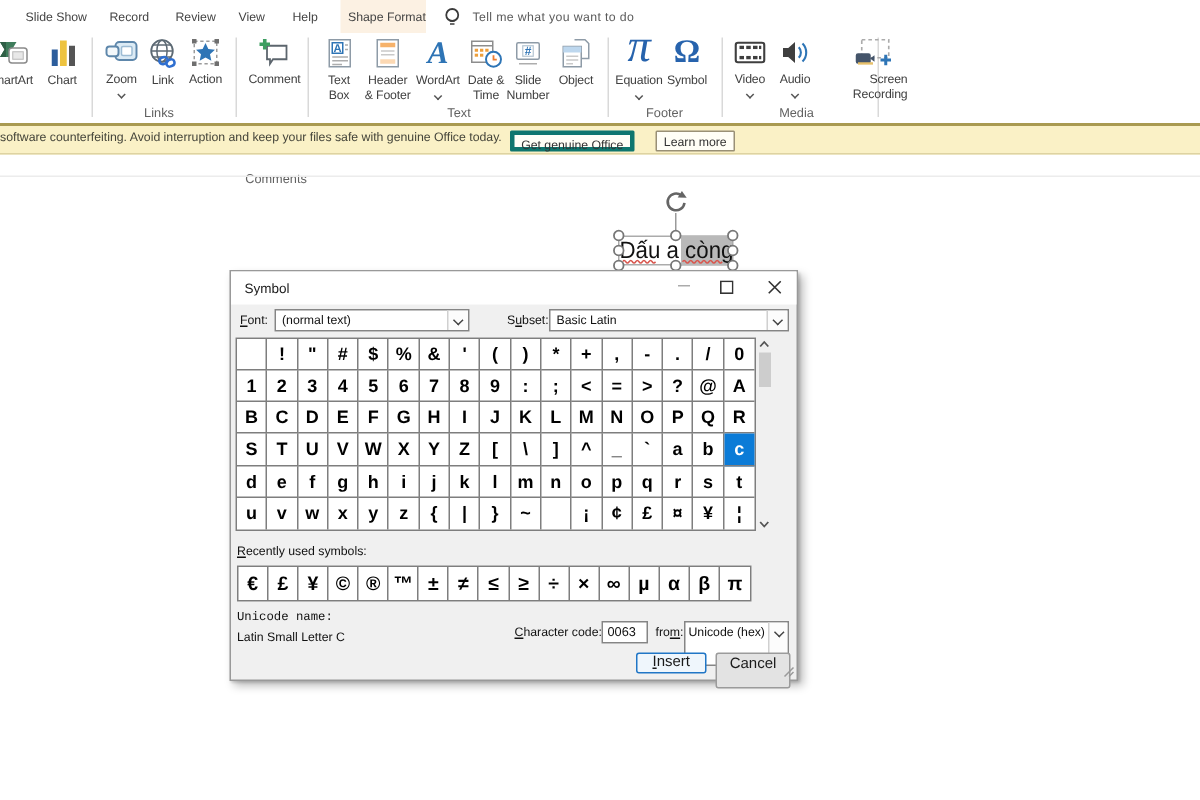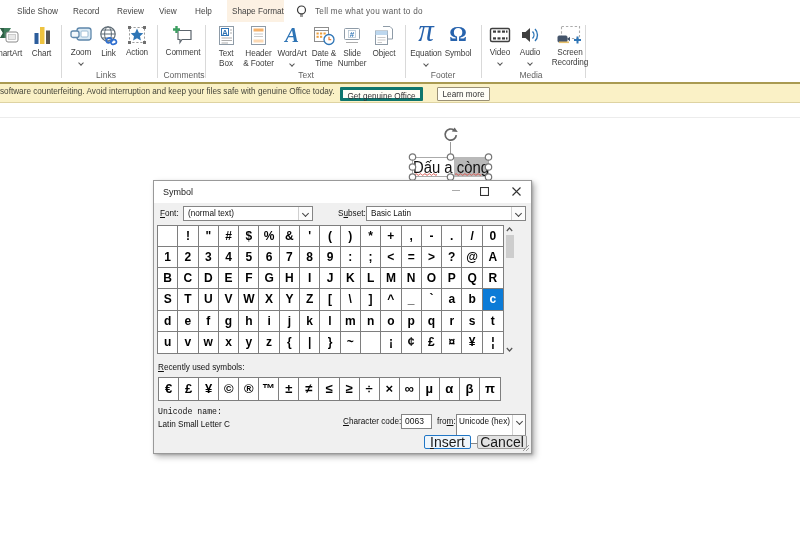--- a/index.html
+++ b/index.html
@@ -22,21 +22,21 @@
 .combo{position:absolute;background:#fff;border:1px solid #858585;font-size:8.2px;color:#111;line-height:13px;padding-left:4px;white-space:nowrap;overflow:hidden;}
 .combo .arr{position:absolute;right:0;top:0;bottom:0;width:14px;background:#fcfcfc;border-left:1px solid #d0d0d0;}
 .combo .arr:after{content:"";position:absolute;left:4px;top:4px;width:4px;height:4px;border-right:1.2px solid #444;border-bottom:1.2px solid #444;transform:rotate(45deg);}
 #grid{position:absolute;left:3px;top:44px;width:347px;height:129px;background:#fff;border:1px solid #7e7e7e;display:grid;grid-template-columns:repeat(17,1fr);grid-template-rows:repeat(6,1fr);}
 .gc{border-right:1px solid #7e7e7e;border-bottom:1px solid #7e7e7e;font-size:12px;font-weight:600;color:#000;text-align:center;line-height:20px;overflow:hidden;}
 .gc:nth-child(17n){border-right:none;}
 #grid .gc:nth-child(n+86){border-bottom:none;}
 .gc.sel{background:#0b7bd7;color:#fff;}
 #recent{position:absolute;left:4px;top:196px;width:343px;height:24px;background:#fff;border:1px solid #7e7e7e;display:grid;grid-template-columns:repeat(17,1fr);}
 #recent .gc{line-height:22px;border-bottom:none;font-size:13px;}
-.btn{position:absolute;font-size:14px;color:#1a1a1a;text-align:center;background:#e3e3e3;border:1px solid #9b9b9b;border-radius:2px;}
+.btn{position:absolute;font-size:10px;color:#1a1a1a;text-align:center;background:#e3e3e3;border:1px solid #9b9b9b;border-radius:2px;}
 .btn span{display:block;transform:translateZ(0);}
 </style>
 </head>
 <body>
 <div id="page">
 
 <div class="abs" style="left:227px;top:0;width:57px;height:22px;background:#fcf1e3;"></div>
 <span class="tab" style="left:17px;">Slide Show</span>
 <span class="tab" style="left:73px;">Record</span>
 <span class="tab" style="left:117px;">Review</span>
@@ -49,21 +49,21 @@
 </svg>
 <span class="tab" style="left:315px;color:#5a5a5a;letter-spacing:0.25px;">Tell me what you want to do</span>
 
 <div class="sep" style="left:61px;"></div>
 <div class="sep" style="left:157px;"></div>
 <div class="sep" style="left:205px;"></div>
 <div class="sep" style="left:405px;"></div>
 <div class="sep" style="left:481px;"></div>
 <div class="sep" style="left:585px;"></div>
 <div class="glabel" style="left:106px;">Links</div>
-<div class="glabel" style="left:184px;">Comments</div>
+<div class="glabel" style="left:184px;margin-top:44px;">Comments</div>
 <div class="glabel" style="left:306px;">Text</div>
 <div class="glabel" style="left:443px;">Footer</div>
 <div class="glabel" style="left:531px;">Media</div>
 
 <div class="rb" style="left:-16px;width:50px;">
 <svg class="ic" width="22" height="21" viewBox="0 0 22 21">
  <path d="M2 3 L13 3 L10 8 L13 13 L2 13 L5 8 Z" fill="#3e7c5b"></path>
  <path d="M2 3 L6 3 L6 13 L2 13 L5 8 Z" fill="#2f5f46"></path>
  <rect x="8" y="7" width="12" height="10" rx="2" fill="#fff" stroke="#8a8a8a"></rect>
  <rect x="10.5" y="9.5" width="7" height="5" fill="#e8e8e8" stroke="#bbb" stroke-width="0.7"></rect>
@@ -202,21 +202,21 @@
 </svg>
 Video<br><span class="caret" style="margin-top:3px;"></span></div>
 
 <div class="rb" style="left:515px;width:30px;">
 <svg class="ic" width="22" height="20" viewBox="0 0 22 20">
  <path d="M3 7 L6.5 7 L11 3 L11 17 L6.5 13 L3 13 Z" fill="#3f3f3f"></path>
  <path d="M13.5 6.5 a5 5 0 0 1 0 7 M16 4 a8.5 8.5 0 0 1 0 12" fill="none" stroke="#2e75b6" stroke-width="1.4"></path>
 </svg>
 Audio<br><span class="caret" style="margin-top:3px;"></span></div>
 
-<div class="rb" style="left:548px;width:44px;">
+<div class="rb" style="left:561px;width:44px;text-align:right;">
 <svg class="ic" width="26" height="20" viewBox="0 0 26 20">
  <rect x="4.5" y="1.5" width="18" height="12" fill="none" stroke="#ababab" stroke-width="1.1" stroke-dasharray="2.4 2"></rect>
  <rect x="1" y="11" width="9" height="6" rx="1" fill="#44546a" stroke="#44546a"></rect>
  <path d="M10 14 L13 11.8 L13 16.2 Z" fill="#44546a"></path>
  <rect x="2" y="16.5" width="10" height="1.6" fill="#e7c06a"></rect>
  <path d="M20.5 11.5 L20.5 18.5 M17 15 L24 15" stroke="#2e75b6" stroke-width="2"></path>
 </svg>
 Screen<br>Recording</div>
 
 <div class="abs" style="left:0;top:82px;width:800px;height:21px;background:#faf1c6;border-top:2px solid #a99a51;border-bottom:1px solid #ded3a2;"></div>
@@ -407,21 +407,21 @@
   <div class="lbl" style="left:4px;top:226px;font-family:Liberation Mono, monospace;">Unicode name:</div>
   <div class="lbl" style="left:4px;top:239px;">Latin Small Letter C</div>
   <div class="lbl" style="left:189px;top:236px;"><u>C</u>haracter code:</div>
   <div class="abs" style="left:247px;top:233px;width:31px;height:15px;background:#fff;border:1px solid #858585;font-size:8.5px;line-height:13px;padding-left:3px;color:#111;">0063</div>
   <div class="lbl" style="left:283px;top:236px;">fro<u>m</u>:</div>
   <div class="combo" style="left:302px;top:233px;width:70px;height:30px;padding-left:2px;">Unicode (hex)<span class="arr" style="width:13px;"></span></div>
 
   <div class="btn" style="left:270px;top:254px;width:47px;height:14px;line-height:12px;background:#eff6fc;border:1.5px solid #2076c6;border-radius:2px;">
         <span><u>I</u>nsert</span>
       </div>
-  <div class="btn" style="left:323px;top:254px;width:50px;height:14px;line-height:13px;">
+  <div class="btn" style="left:323px;top:254px;width:50px;height:24px;line-height:13px;">
         <span>Cancel</span>
       </div>
 
   <svg class="abs" style="right:1px;bottom:1px;" width="8" height="8" viewBox="0 0 8 8">
    <path d="M7 1 L1 7 M7 4 L4 7 M7 7 L7 7" stroke="#9a9a9a" stroke-width="1"></path>
   </svg>
 </div>
 
 </div>
 

